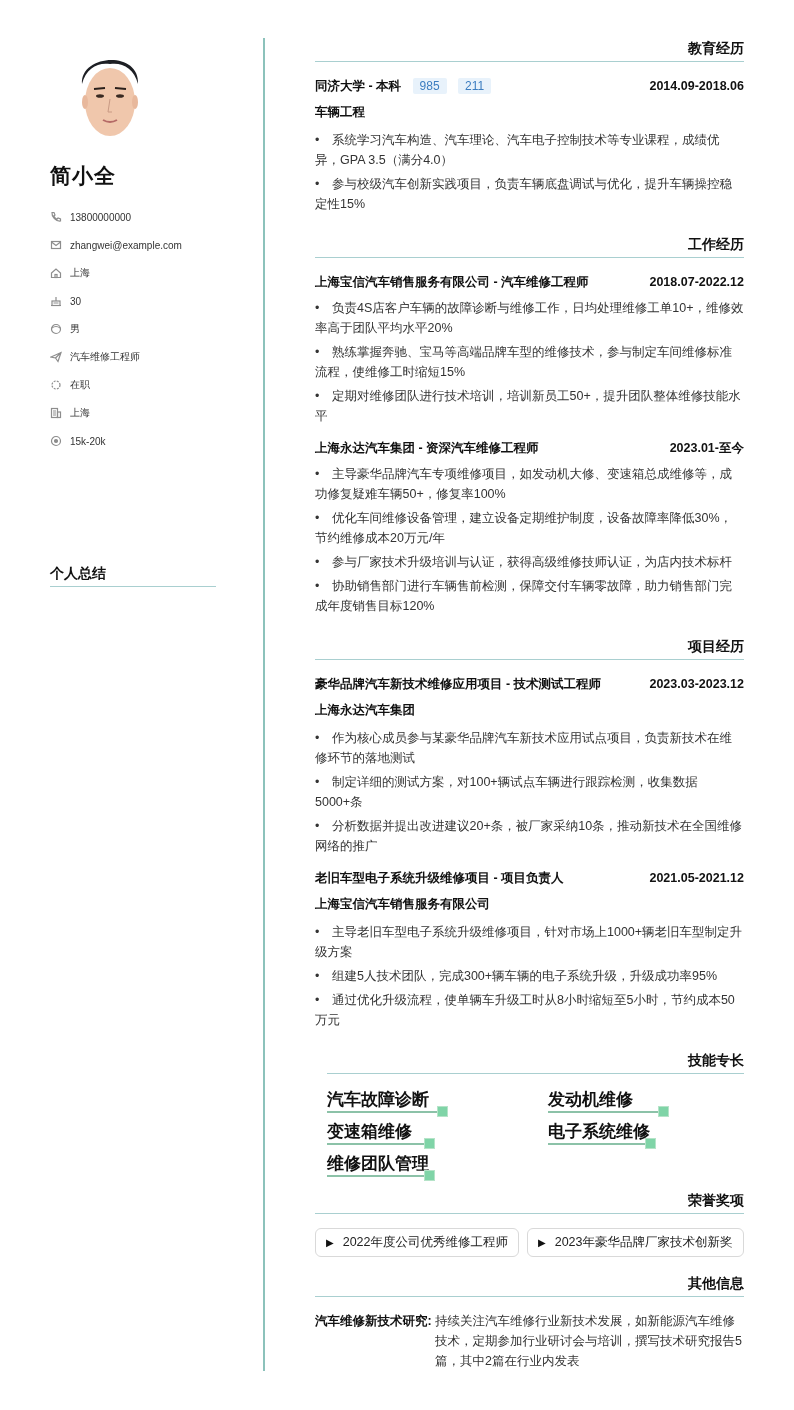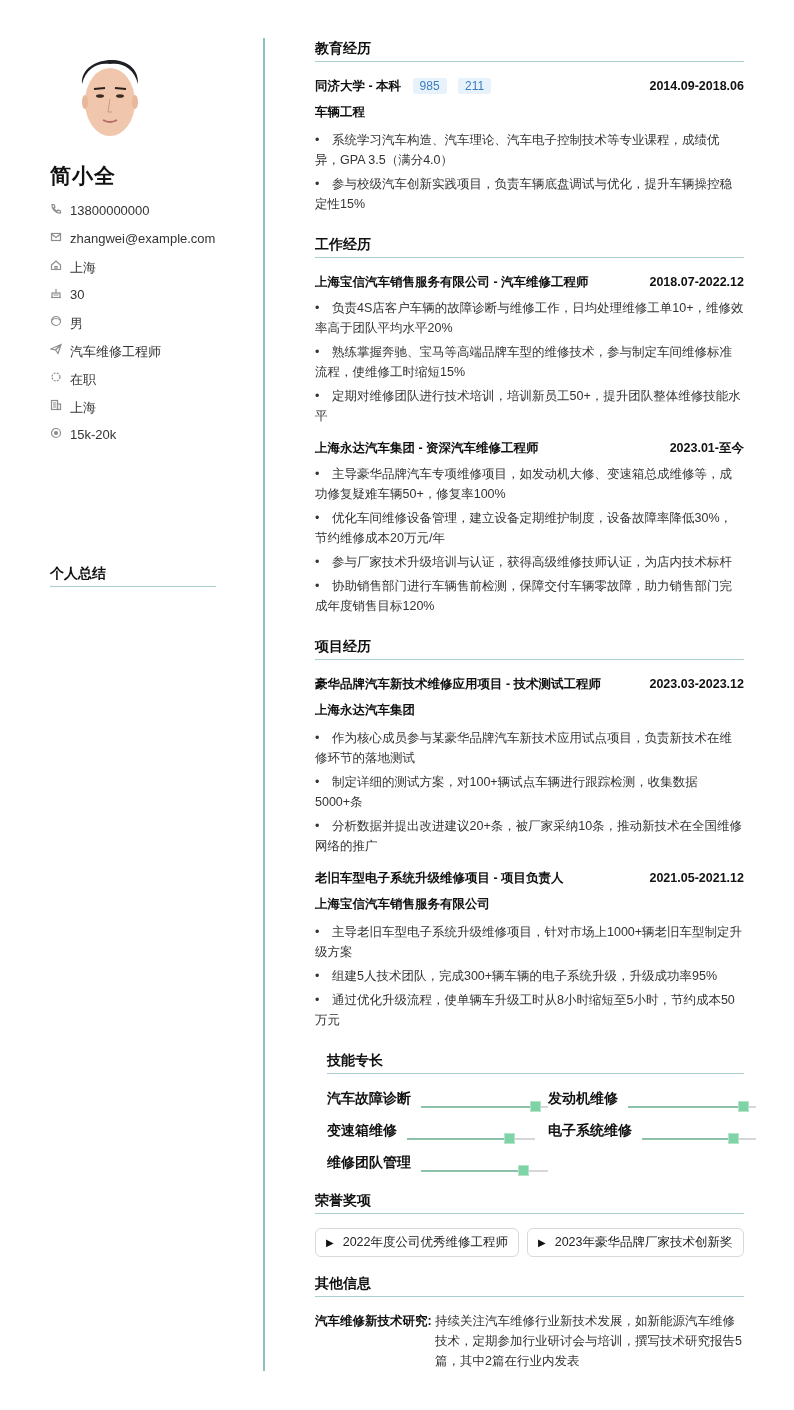--- a/index.html
+++ b/index.html
@@ -3,43 +3,43 @@
   <meta charset="utf-8">
   <style>
     * { box-sizing: border-box; margin: 0; padding: 0; }
     html, body { width: 794px; height: 1410px; background: #ffffff; overflow: hidden; }
     body { font-family: "Liberation Sans", "DejaVu Sans", sans-serif; color: #222; position: relative; }
 
     .sidebar { position: absolute; left: 50px; top: 40px; width: 166px; }
     .avatar { position: absolute; left: 22px; top: 4px; width: 76px; height: 98px; }
     .name { position: absolute; left: 0; top: 122px; font-size: 21px; font-weight: bold; color: #111; letter-spacing: 1px; }
     .info-list { position: absolute; left: 0; top: 163px; width: 200px; }
-    .info-item { display: flex; height: 28px; font-size: 13px; color: #333; }
+    .info-item { display: flex; align-items: center; height: 28px; font-size: 10px; color: #333; }
     .info-item .ic { width: 12px; height: 12px; margin-right: 8px; display: inline-flex; align-items: center; justify-content: center; color: #888; }
     .info-item .ic svg { width: 12px; height: 12px; stroke: #8d8d8d; fill: none; stroke-width: 1.2; }
 
     .summary-block { position: absolute; left: 0; top: 525px; width: 166px; }
     .section-title-left { font-size: 14px; font-weight: bold; color: #111; padding-bottom: 3px; border-bottom: 1px solid #a9cfd0; }
     .summary-text { margin-top: 14px; font-size: 12.5px; line-height: 20.5px; color: #333; width: 160px; }
 
     .divider { position: absolute; left: 263px; top: 38px; width: 2px; height: 1333px; background: #8cc2bb; }
 
     .main { position: absolute; left: 315px; top: 40px; width: 429px; }
     .section { position: relative; }
-    .section-title { font-size: 14px; font-weight: bold; color: #111; padding-bottom: 3px; border-bottom: 1px solid #a9cfd0; margin-bottom: 14px; }
+    .section-title { font-size: 14px; font-weight: bold; color: #111; padding-bottom: 3px; border-bottom: 1px solid #a9cfd0; margin-bottom: 14px; text-align: right; }
     .row-head { display: flex; justify-content: space-between; align-items: center; font-size: 12.5px; font-weight: bold; color: #111; height: 20px; }
     .row-head .date { font-weight: bold; font-size: 12.5px; }
     .tag { display: inline-block; background: #e8f2fb; color: #3c7dc0; font-weight: normal; font-size: 12px; padding: 1px 7px; margin-left: 8px; border-radius: 2px; }
     .sub { font-size: 12.5px; font-weight: bold; color: #111; margin-top: 8px; height: 20px; }
     ul.bullets { list-style: none; margin-top: 6px; }
     ul.bullets li { font-size: 12.5px; line-height: 20px; color: #333; margin-bottom: 4px; }
     ul.bullets li .dot { display: inline-block; width: 17px; color: #333; }
 
     .skills { display: grid; grid-template-columns: 221px 208px; row-gap: 12px; }
-    .skill { display: flex; align-items: flex-end; height: 20px; font-size: 14px; font-weight: bold; color: #111; }
+    .skill { display: flex; align-items: flex-start; height: 20px; font-size: 17px; font-weight: bold; color: #111; flex-direction: column; }
     .skill .label { white-space: nowrap; margin-right: 10px; }
     .skill .track { position: relative; height: 2px; background: #d6d6d6; }
     .skill .fill { position: absolute; left: 0; top: 0; height: 2px; background: #8cc2a8; }
     .skill .thumb { position: absolute; top: -5px; width: 11px; height: 11px; background: #7fd4a7; border: 1px solid #b5e3c8; }
 
     .awards { display: flex; gap: 8px; }
     .award { display: flex; align-items: center; height: 29px; padding: 0 10px; border: 1px solid #d9d9d9; border-radius: 6px; font-size: 12.5px; color: #222; background: #fff; }
     .award .tri { font-size: 10px; margin-right: 9px; color: #111; }
 
     .other-row { display: flex; font-size: 12.5px; line-height: 20px; }

